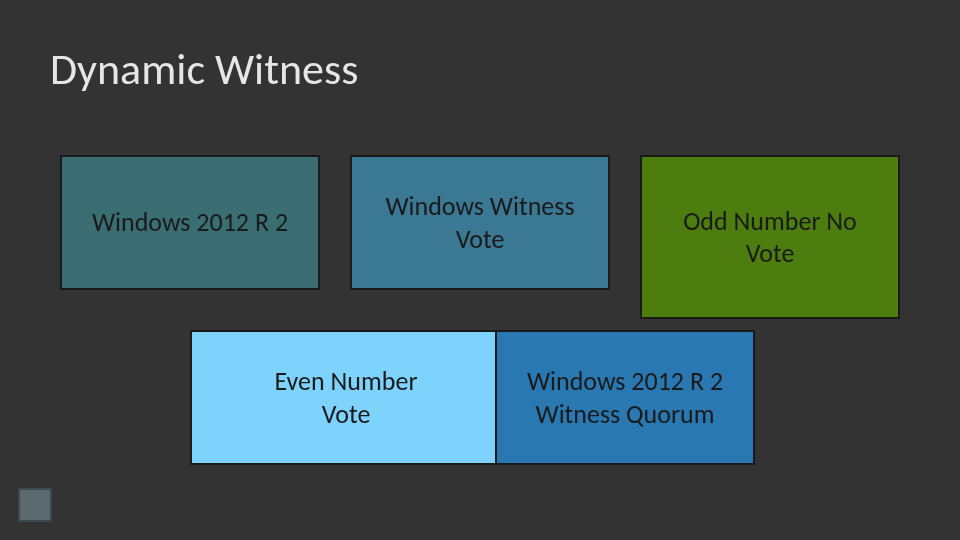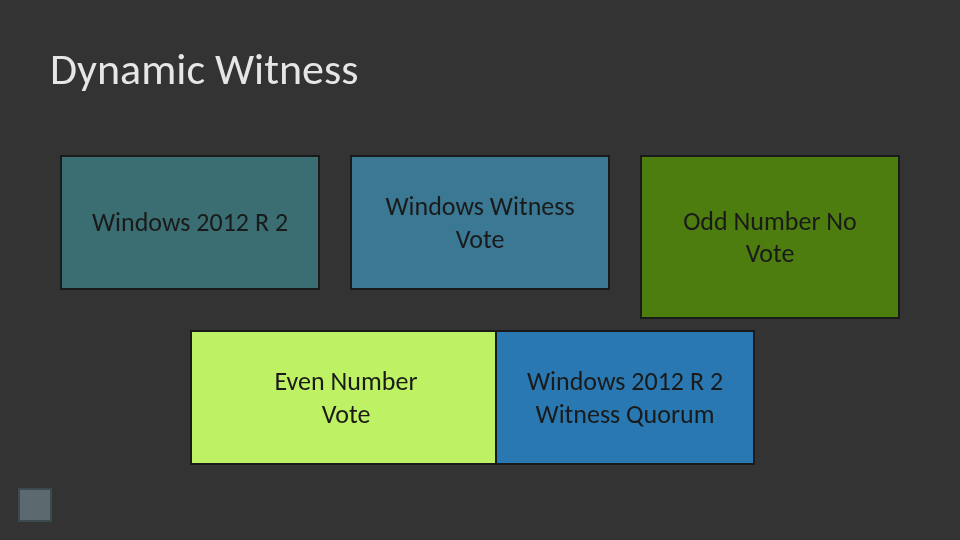--- a/index.html
+++ b/index.html
@@ -27,21 +27,21 @@
     border: 2px solid #1a1a1a;
     color: #1a1a1a;
     font-size: 26px;
     font-weight: 400;
     line-height: 1.25;
     padding: 6px 10px;
   }
   .b1 { left: 60px;  top: 155px; width: 260px; height: 135px; background: #3a6e72; }
   .b2 { left: 350px; top: 155px; width: 260px; height: 135px; background: #3a7894; }
   .b3 { left: 640px; top: 155px; width: 260px; height: 164px; background: #4d7c0f; }
-  .b4 { left: 190px; top: 330px; width: 312px; height: 135px; background: #bef264; }
+  .b4 { left: 190px; top: 330px; width: 312px; height: 135px; background: #7dd3fc; }
   .b5 { left: 495px; top: 330px; width: 260px; height: 135px; background: #2978b1; }
   .logo {
     position: absolute;
     left: 18px;
     bottom: 18px;
     width: 34px;
     height: 34px;
     background: #5c6a6f;
     border: 2px solid #3a4a4f;
     display: flex;

